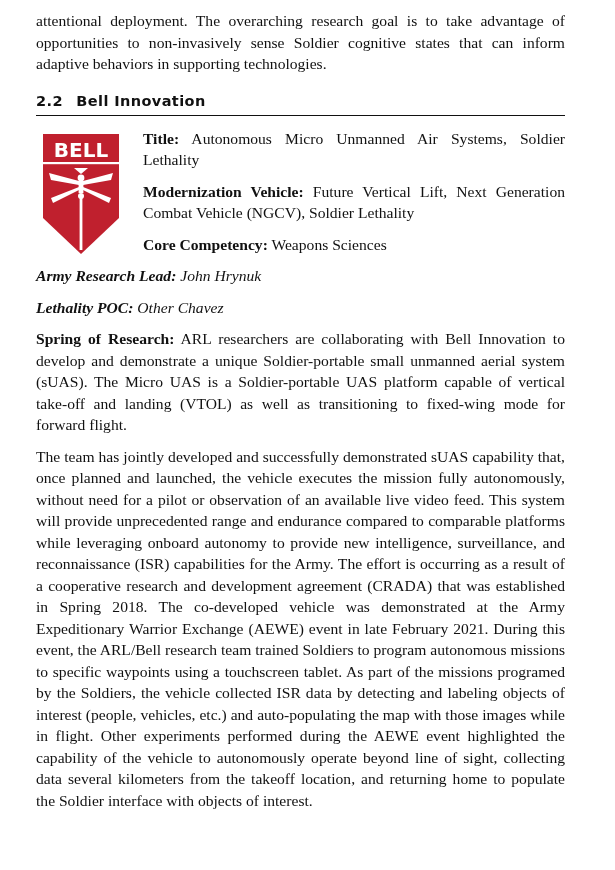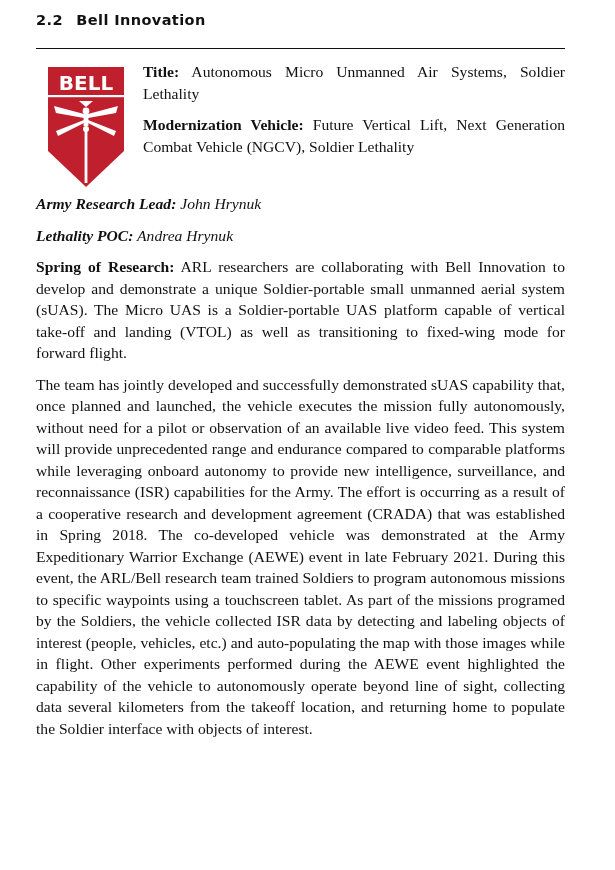--- a/index.html
+++ b/index.html
@@ -26,53 +26,53 @@
       font-size: 15.6px;
       line-height: 21.5px;
       text-align: justify;
     }
     .intro { margin-bottom: 16px; }
     .section-heading {
       font-family: "DejaVu Sans", sans-serif;
       font-weight: bold;
       font-size: 14.5px;
       letter-spacing: 0.4px;
-      padding-bottom: 17px;
+      padding-bottom: 3px;
       border-bottom: 1.3px solid #111;
       margin-bottom: 12px;
       height: 21px;
       line-height: 21px;
     }
     .section-heading .num { margin-right: 8px; }
     .header-block {
       display: flex;
       align-items: flex-start;
     }
     .logo {
       width: 90px;
       flex: 0 0 90px;
       margin-left: 5px;
       margin-top: 4px;
-      text-align: center;
     }
     .meta {
       flex: 1;
       margin-left: 12px;
     }
     .meta p { margin-bottom: 10px; }
     .meta p:last-child { margin-bottom: 10px; }
     b { font-weight: bold; }
     .field { margin-bottom: 10px; font-style: italic; }
     .para { margin-bottom: 10px; }
   </style>
 </head>
 <body>
 
 <div class="page">
 
+  <p class="intro">attentional deployment. The overarching research goal is to take advantage of opportunities to non-invasively sense Soldier cognitive states that can inform adaptive behaviors in supporting technologies.</p>
 
   <div class="section-heading">
     <span class="num">2.2</span>
     <span>Bell Innovation</span>
   </div>
 
   <div class="header-block">
     <div class="logo">
       <svg width="80" height="124" viewBox="0 0 80 124">
         <path d="M2 2 H78 V86 L40 122 L2 86 Z" fill="#c0202e"></path>
@@ -86,24 +86,25 @@
         <path d="M38 55 L10 66 L12 71 L38 58 Z" fill="#ffffff"></path>
         <path d="M42 55 L70 66 L68 71 L42 58 Z" fill="#ffffff"></path>
         <rect x="37.6" y="49" width="4.8" height="12" fill="#ffffff"></rect>
         <circle cx="40" cy="64" r="3" fill="#ffffff"></circle>
         <rect x="38.6" y="66" width="2.8" height="52" fill="#ffffff"></rect>
       </svg>
     </div>
     <div class="meta">
       <p><b>Title:</b><span> Autonomous Micro Unmanned Air Systems, Soldier Lethality</span></p>
       <p><b>Modernization Vehicle:</b><span> Future Vertical Lift, Next Generation Combat Vehicle (NGCV), Soldier Lethality</span></p>
+      <p><b>Core Competency:</b><span> Weapons Sciences</span></p>
     </div>
   </div>
 
   <p class="field"><b>Army Research Lead:</b><span> John Hrynuk</span></p>
 
-  <p class="field"><b>Lethality POC:</b><span> Andrea Hrynuk</span></p>
+  <p class="field"><b>Lethality POC:</b><span> Other Chavez</span></p>
 
   <p class="para"><b>Spring of Research:</b><span> ARL researchers are collaborating with Bell Innovation to develop and demonstrate a unique Soldier-portable small unmanned aerial system (sUAS). The Micro UAS is a Soldier-portable UAS platform capable of vertical take-off and landing (VTOL) as well as transitioning to fixed-wing mode for forward flight.</span></p>
 
   <p class="para">The team has jointly developed and successfully demonstrated sUAS capability that, once planned and launched, the vehicle executes the mission fully autonomously, without need for a pilot or observation of an available live video feed. This system will provide unprecedented range and endurance compared to comparable platforms while leveraging onboard autonomy to provide new intelligence, surveillance, and reconnaissance (ISR) capabilities for the Army. The effort is occurring as a result of a cooperative research and development agreement (CRADA) that was established in Spring 2018. The co-developed vehicle was demonstrated at the Army Expeditionary Warrior Exchange (AEWE) event in late February 2021. During this event, the ARL/Bell research team trained Soldiers to program autonomous missions to specific waypoints using a touchscreen tablet. As part of the missions programed by the Soldiers, the vehicle collected ISR data by detecting and labeling objects of interest (people, vehicles, etc.) and auto-populating the map with those images while in flight. Other experiments performed during the AEWE event highlighted the capability of the vehicle to autonomously operate beyond line of sight, collecting data several kilometers from the takeoff location, and returning home to populate the Soldier interface with objects of interest.</p>
 
 </div>
 
 </body></html>

